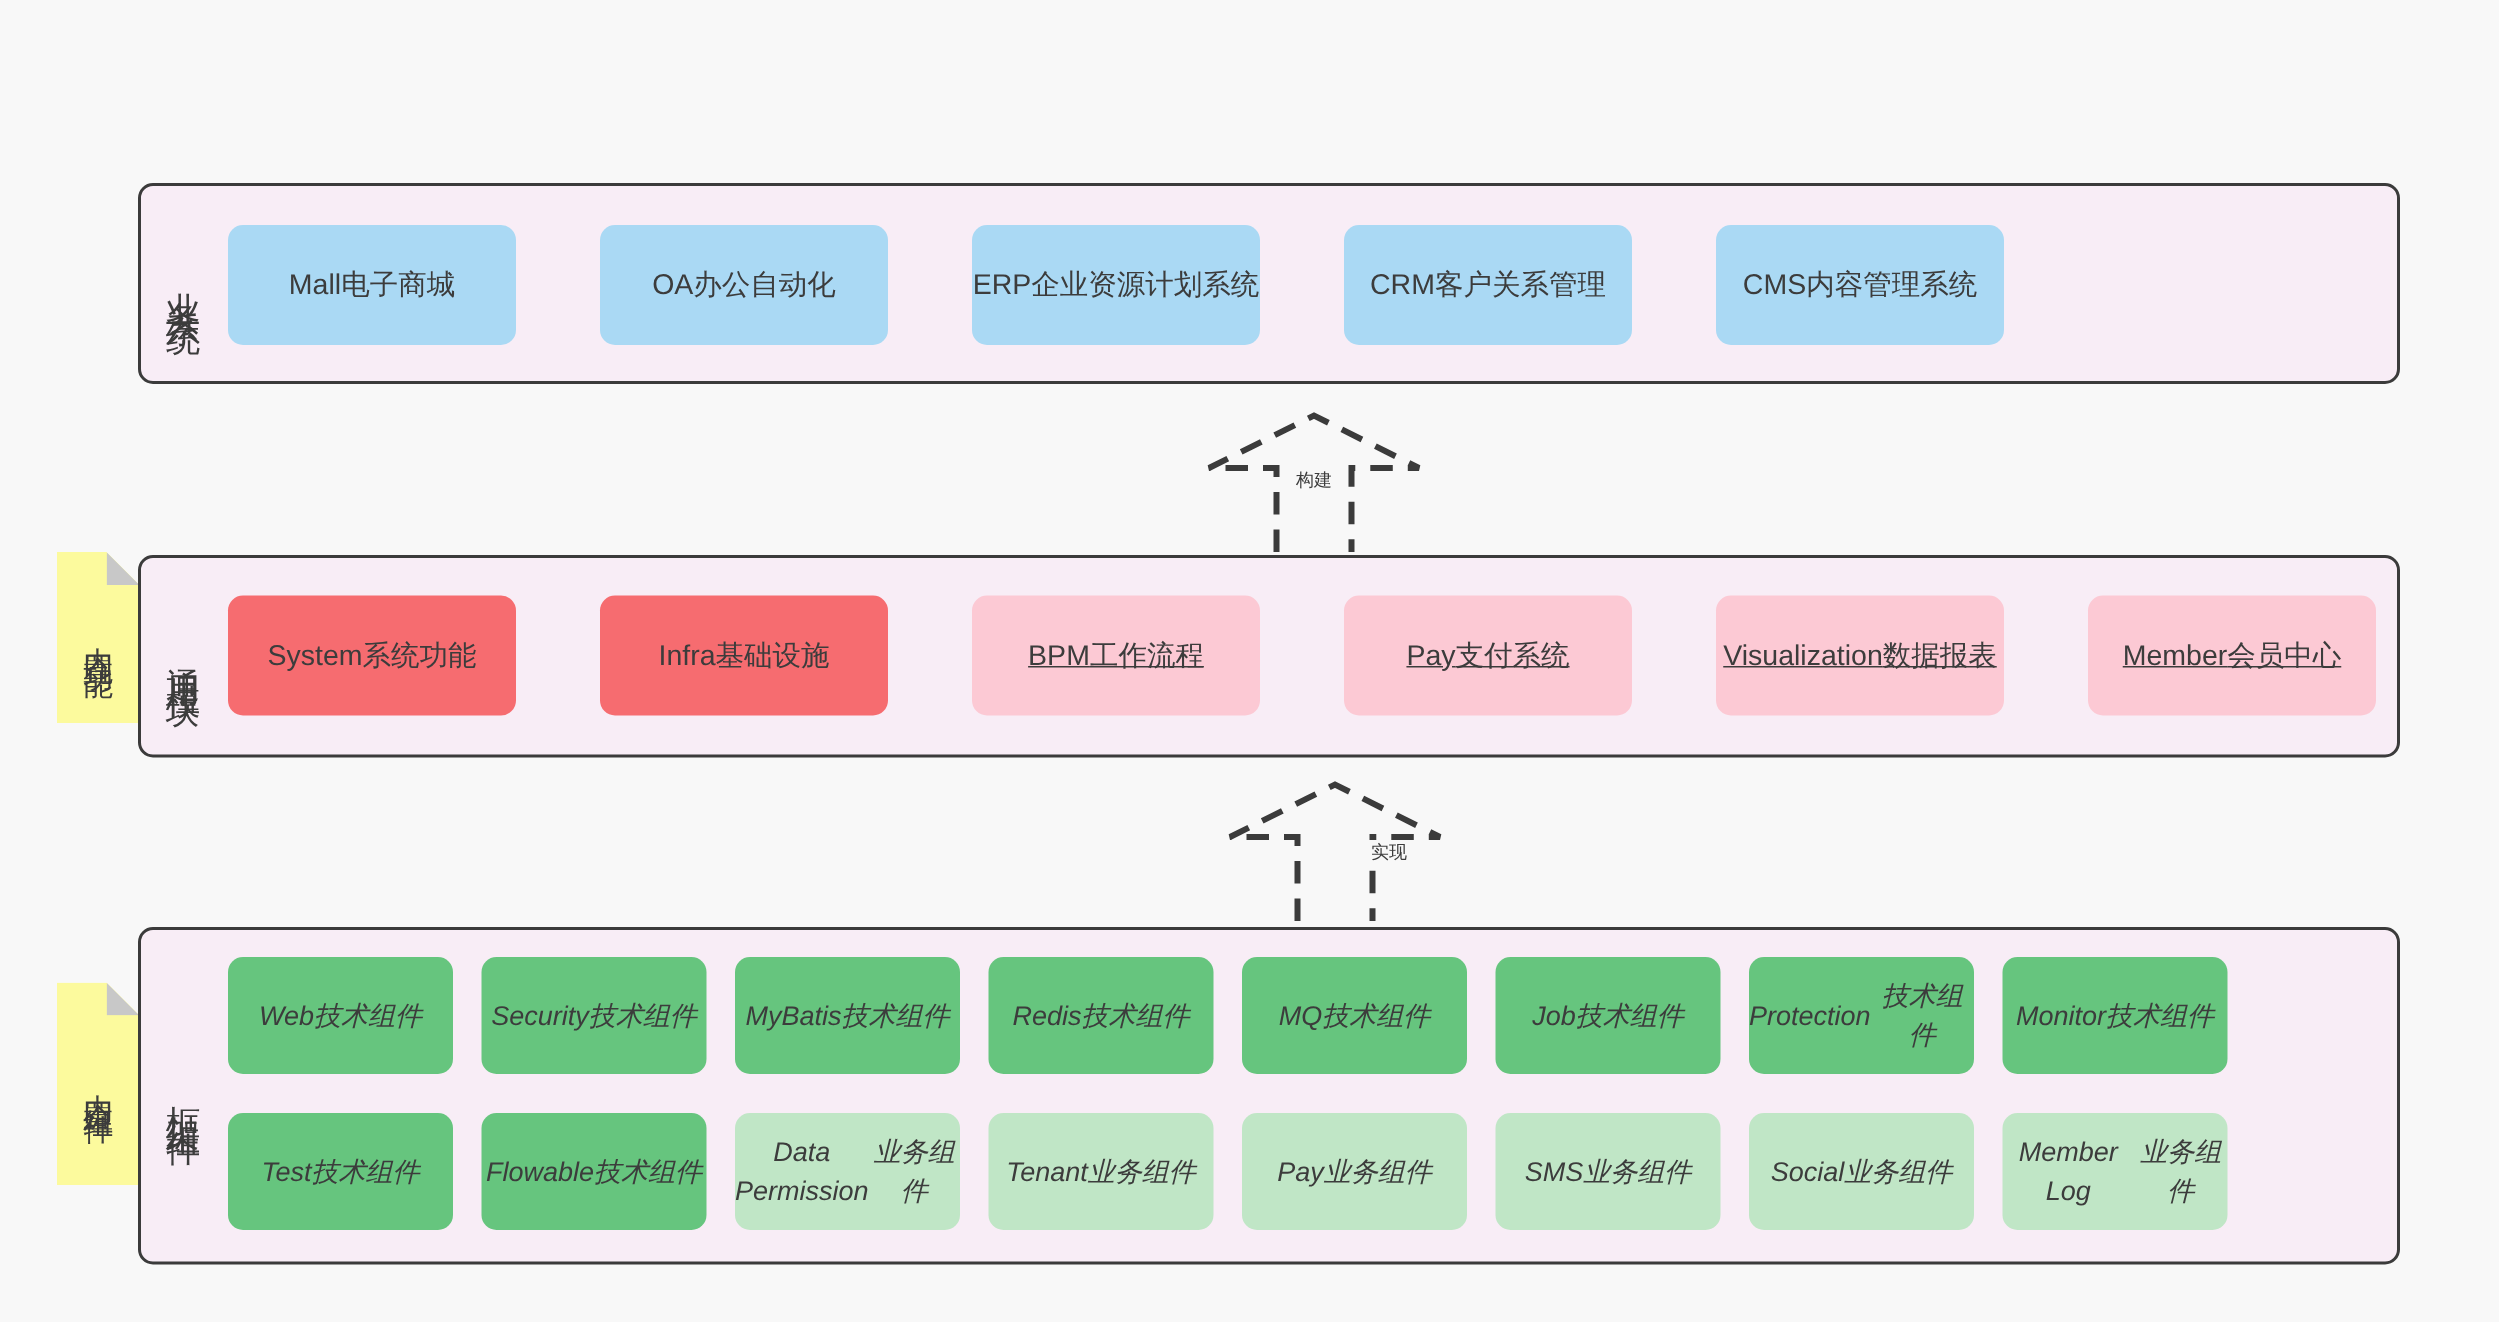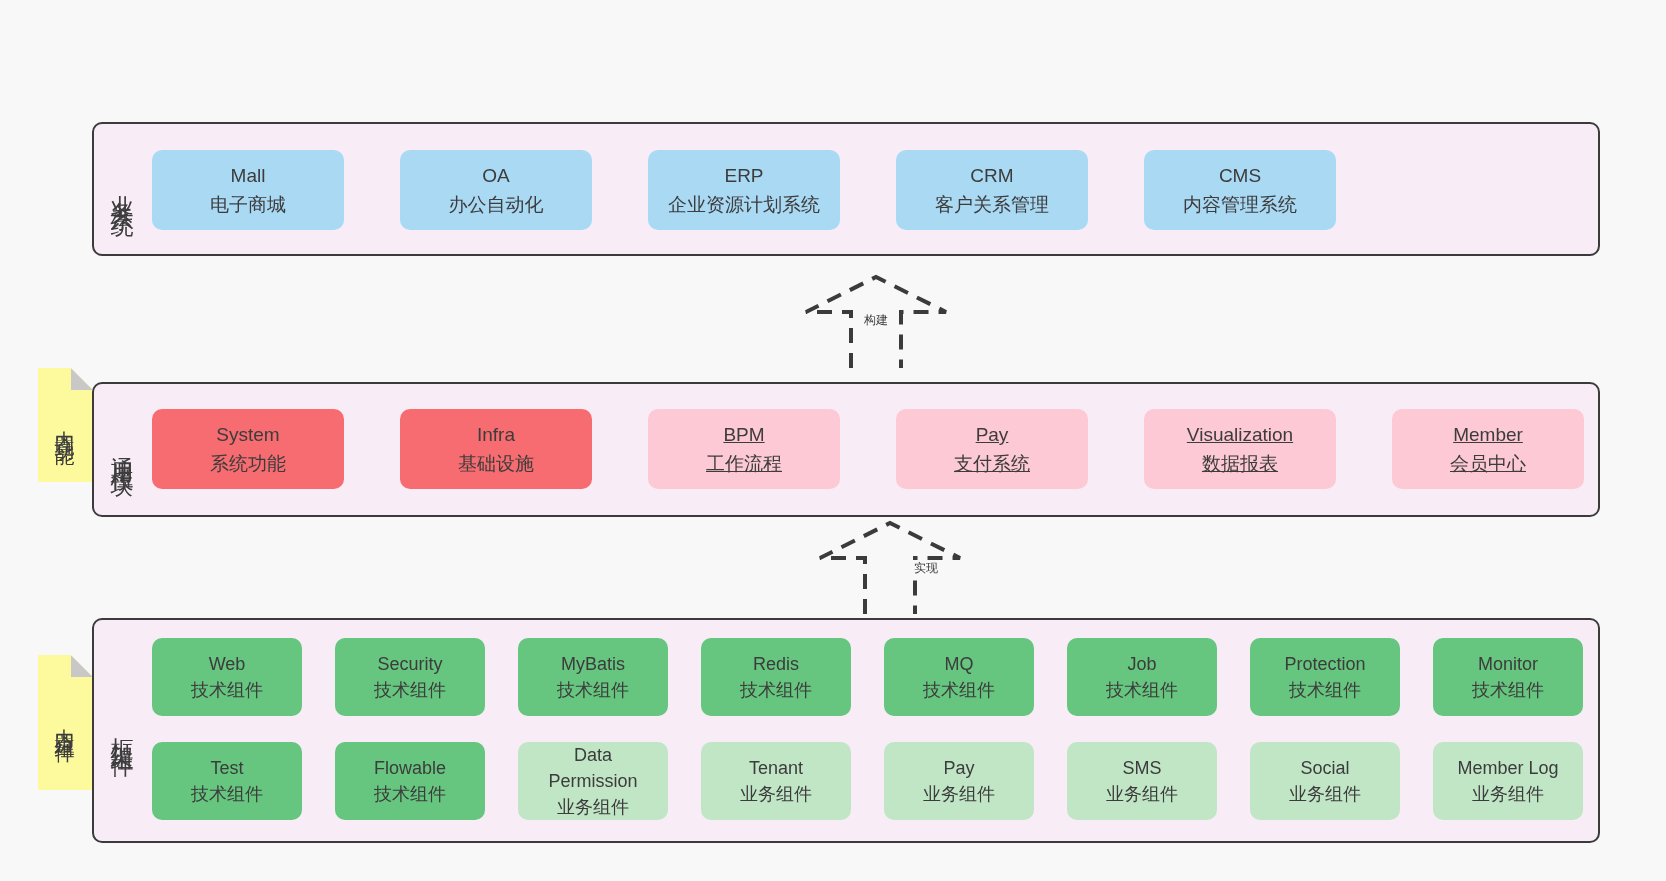--- a/index.html
+++ b/index.html
@@ -20,21 +20,21 @@
   .panel {
     position:absolute;
     left:92px;
     width:1508px;
     background:#f8edf6;
     border:2px solid #3b3b3b;
     border-radius:10px;
     box-sizing:border-box;
   }
   #panel-business  { top:122px; height:134px; }
-  #panel-modules   { top:370px; height:135px;margin-top:12px; }
+  #panel-modules   { top:370px; height:135px; }
   #panel-framework { top:618px; height:225px; }
 
   .panel-title {
     position:absolute;
     left:0; top:0;
     height:100%;
     width:58px;
     display:flex;
     align-items:center;
     justify-content:center;
@@ -44,29 +44,29 @@
     letter-spacing:6px;
     color:#3c3c3c;
   }
 
   .row {
     position:absolute;
     left:58px;
     display:flex;
     gap:56px;
   }
-  #panel-framework .row { gap:33px; }
+  #panel-framework .row { gap:19px;font-style:italic; }
 
   
   .box {
     width:192px;
     height:80px;
     border-radius:10px;
     display:flex;
-    flex-direction:column;
+    flex-direction:row;
     align-items:center;
     justify-content:center;
     text-align:center;
     font-size:19px;
     line-height:29px;
     color:#3c3c3c;
   }
   .box .box-name { white-space:pre-line; }
   #panel-framework .box {
     width:150px;

